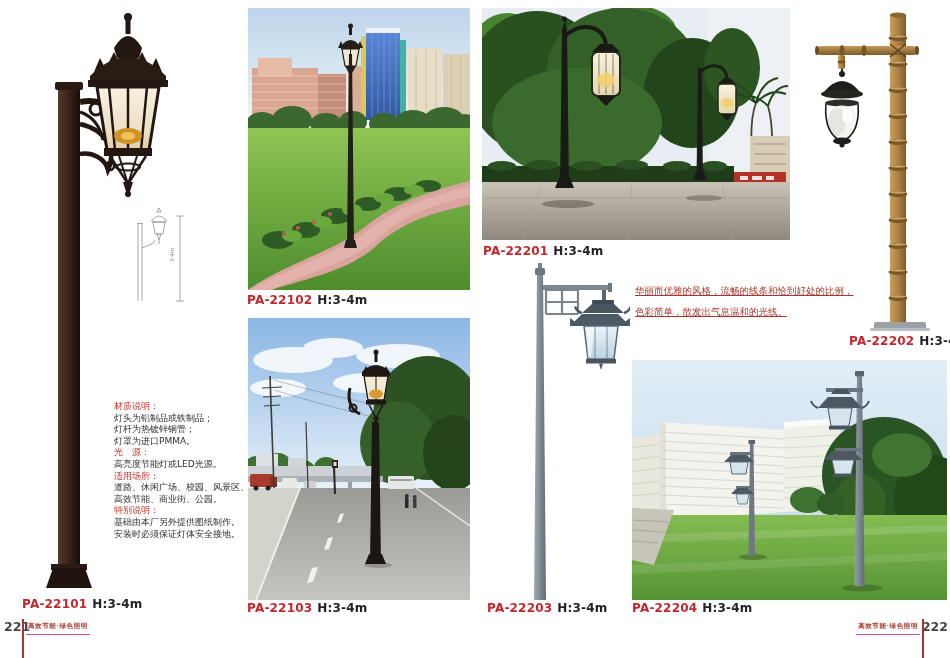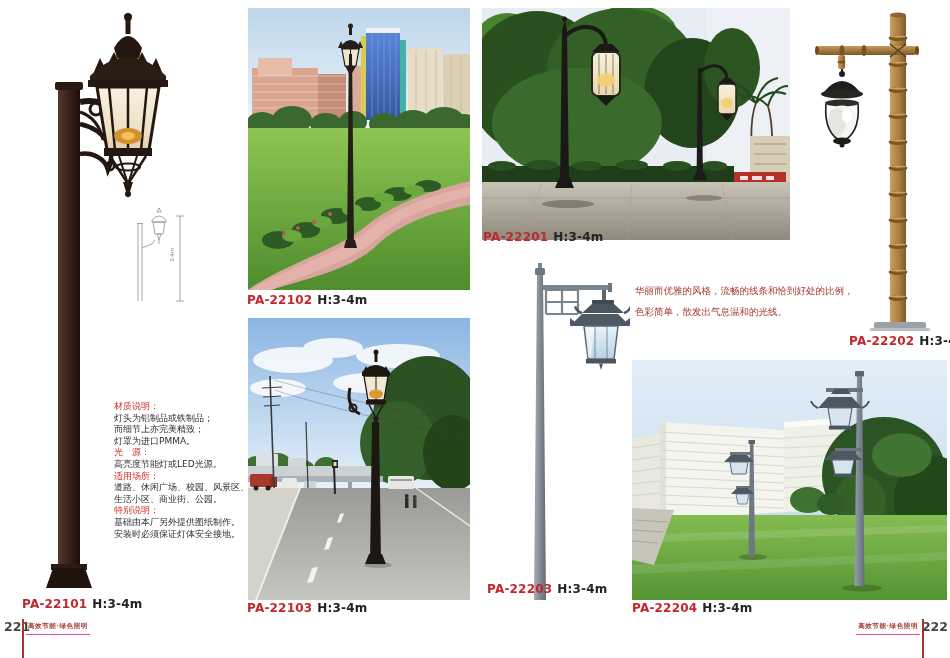--- a/index.html
+++ b/index.html
@@ -8,21 +8,21 @@
   .photo{position:absolute;overflow:hidden;background:#dfe7ee;}
   .photo svg,.prod svg{display:block;width:100%;height:100%;}
   .prod{position:absolute;}
   .plabel{position:absolute;white-space:nowrap;font-size:12px;font-weight:bold;letter-spacing:.2px;}
   .plabel .code{color:#c1272d;margin-right:5px;}
   .plabel .ph{color:#242424;font-weight:600;}
   .spec{position:absolute;left:114px;top:401px;width:150px;font-size:9px;line-height:11.6px;color:#2d2d2d;}
   .spec div{white-space:nowrap;}
   .spec .h{color:#cf2e27;font-weight:normal;}
   .desc{position:absolute;left:635px;top:280px;width:230px;font-size:9.5px;line-height:21px;color:#a8352d;}
-  .desc div{white-space:nowrap;}
+  .desc div{white-space:nowrap;text-decoration:underline;}
   .footer-pagenum{position:absolute;top:619px;font-size:12.5px;font-weight:bold;color:#454545;}
   .footer-line{position:absolute;top:619px;width:2px;height:39px;background:#a8352d;}
   .footer-slogan{position:absolute;top:622px;font-size:6.5px;font-weight:bold;color:#a8352d;
                  border-bottom:1px solid #ec4899;padding:0 2px 3px 2px;letter-spacing:.6px;white-space:nowrap;}
 </style>
 </head>
 <body>
 
 <div class="page">
 
@@ -91,27 +91,27 @@
         <path d="M27,40 V44"></path>
         <path d="M48,16 V101 M44,16 H52 M44,101 H52"></path>
       </g>
       <text x="42" y="62" transform="rotate(-90 42 62)" font-size="5.5" fill="#8a8a8a">3-4m</text>
     </svg>
   </div>
 
   <div class="spec">
     <div class="h">材质说明：</div>
     <div>灯头为铝制品或铁制品；</div>
-    <div>而细节上亦完美精致；</div>
+    <div>灯杆为热镀锌钢管；</div>
     <div>灯罩为进口PMMA。</div>
     <div class="h">光　源：</div>
     <div>高亮度节能灯或LED光源。</div>
     <div class="h">适用场所：</div>
     <div>道路、休闲广场、校园、风景区、</div>
-    <div>生活小区、商业街、公园。</div>
+    <div>高效节能、商业街、公园。</div>
     <div class="h">特别说明：</div>
     <div>基础由本厂另外提供图纸制作。</div>
     <div>安装时必须保证灯体安全接地。</div>
   </div>
 
   <div class="photo" style="left:248px;top:8px;width:222px;height:282px">
     <svg viewBox="0 0 222 282">
       <defs>
         <linearGradient id="p1sky" x1="0" y1="0" x2="0" y2="1">
           <stop offset="0" stop-color="#bdd5ea"></stop>
@@ -572,27 +572,27 @@
 
   <div class="plabel" style="left:22px;top:597px">
     <span class="code">PA-22101</span><span class="ph">H:3-4m</span>
   </div>
   <div class="plabel" style="left:247px;top:293px">
     <span class="code">PA-22102</span><span class="ph">H:3-4m</span>
   </div>
   <div class="plabel" style="left:247px;top:601px">
     <span class="code">PA-22103</span><span class="ph">H:3-4m</span>
   </div>
-  <div class="plabel" style="left:483px;top:230px">
+  <div class="plabel" style="left:483px;top:244px">
     <span class="code">PA-22201</span><span class="ph">H:3-4m</span>
   </div>
   <div class="plabel" style="left:849px;top:334px">
     <span class="code">PA-22202</span><span class="ph">H:3-4m</span>
   </div>
-  <div class="plabel" style="left:487px;top:582px">
+  <div class="plabel" style="left:487px;top:601px">
     <span class="code">PA-22203</span><span class="ph">H:3-4m</span>
   </div>
   <div class="plabel" style="left:632px;top:601px">
     <span class="code">PA-22204</span><span class="ph">H:3-4m</span>
   </div>
 
   <div class="footer-pagenum" style="left:4px">221</div>
   <div class="footer-line" style="left:22px"></div>
   <div class="footer-slogan" style="left:26px">高效节能·绿色照明</div>
 

